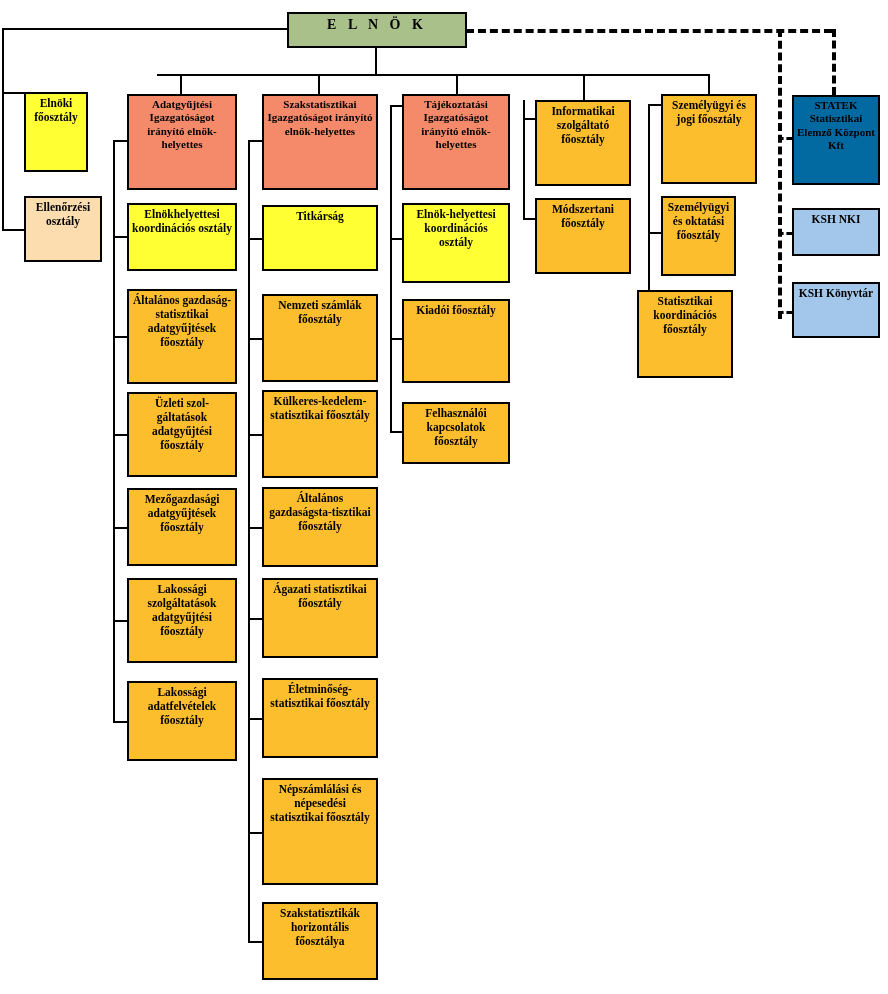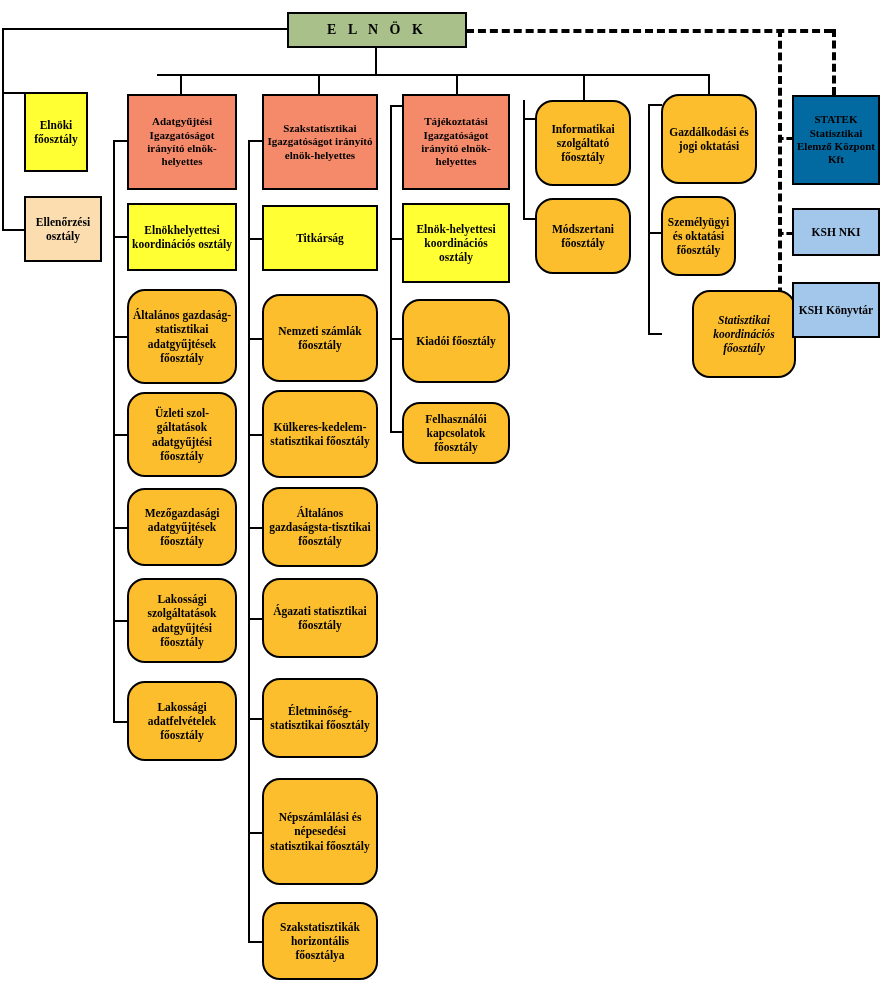--- a/index.html
+++ b/index.html
@@ -8,39 +8,39 @@
     position:relative;
     width:888px;height:994px;
     background:#ffffff;
     overflow:hidden;
   }
   .box{
     position:absolute;
     box-sizing:border-box;
     border:2px solid #000000;
     display:flex;
-    align-items:center;
+    align-items:flex-start;
     justify-content:center;
     text-align:center;
     font-weight:bold;
     color:#000000;
     line-height:1.22;
     padding:2px 3px;
     z-index:5;
   }
   .box span{display:block;width:100%;}
   .root{
     background:#a9c08a;
     letter-spacing:4px;
     font-size:14px;
   }
   .yellow{background:#ffff33;font-size:11.5px;}
   .tan{background:#fbddb0;font-size:11.5px;}
   .salmon{background:#f58a6b;font-size:11px;}
-  .amber{background:#fcbe2c;font-size:11.5px;border-radius:18px;}
+  .amber{background:#fcbe2c;font-size:11.5px;}
   .purple{background:#0369a1;font-size:11px;}
   .blue{background:#a3c7ea;font-size:11.5px;}
 
   .ln{position:absolute;background:#000000;z-index:1;}
   .lnh{height:2px;}
   .lnv{width:2px;}
 
   .dash-h{
     position:absolute;height:0;
     border-top:4px dashed #000000;
@@ -194,26 +194,26 @@
   </div>
 
   <div class="box amber" style="left:535px;top:100px;width:96px;height:86px;">
     <span>Informatikai szolgáltató főosztály</span>
   </div>
   <div class="box amber" style="left:535px;top:198px;width:96px;height:76px;">
     <span>Módszertani főosztály</span>
   </div>
 
   <div class="box amber" style="left:661px;top:94px;width:96px;height:90px;">
-    <span>Gazdálkodási és jogi oktatási</span>
+    <span>Személyügyi és jogi főosztály</span>
   </div>
   <div class="box amber" style="left:661px;top:196px;width:75px;height:80px;">
     <span>Személyügyi és oktatási főosztály</span>
   </div>
-  <div class="box amber" style="left:692px;top:290px;width:104px;height:88px;font-style:italic;">
+  <div class="box amber" style="left:637px;top:290px;width:96px;height:88px;">
     <span>Statisztikai koordinációs főosztály</span>
   </div>
 
   <div class="box purple" style="left:792px;top:95px;width:88px;height:90px;">
     <span>STATEK Statisztikai Elemző Központ Kft</span>
   </div>
   <div class="box blue" style="left:792px;top:208px;width:88px;height:48px;">
     <span>KSH NKI</span>
   </div>
   <div class="box blue" style="left:792px;top:282px;width:88px;height:56px;">

